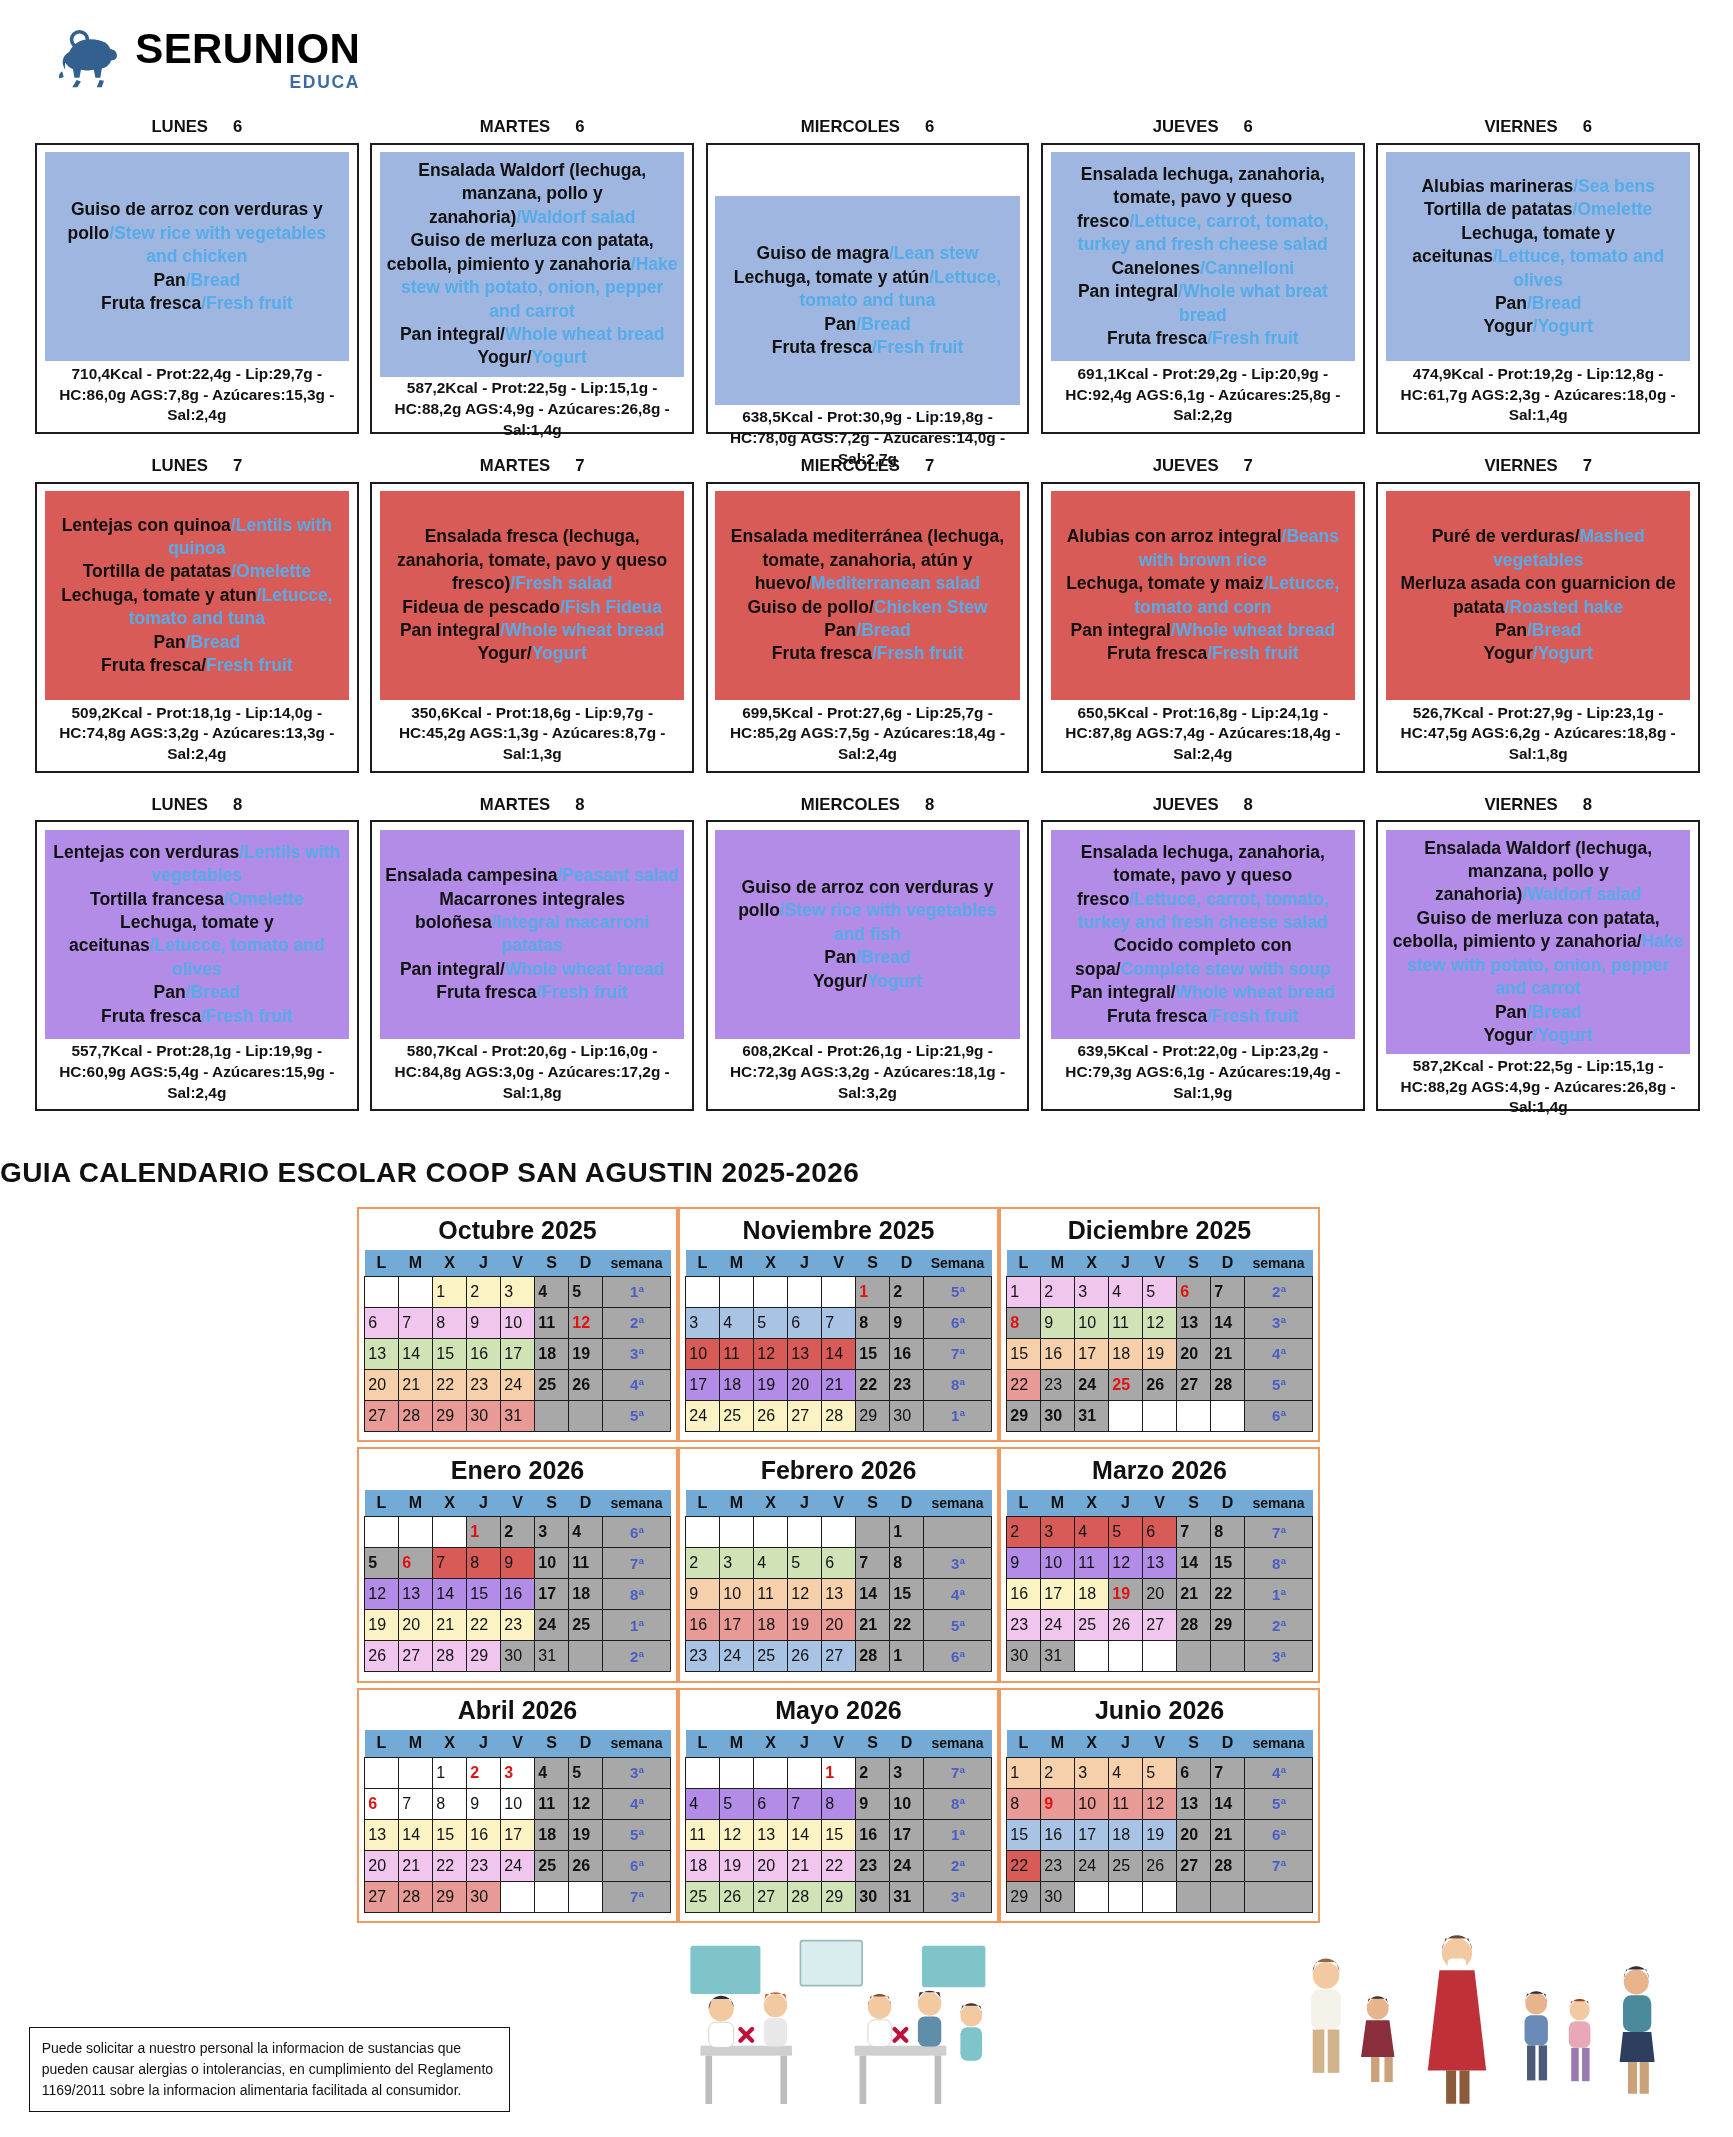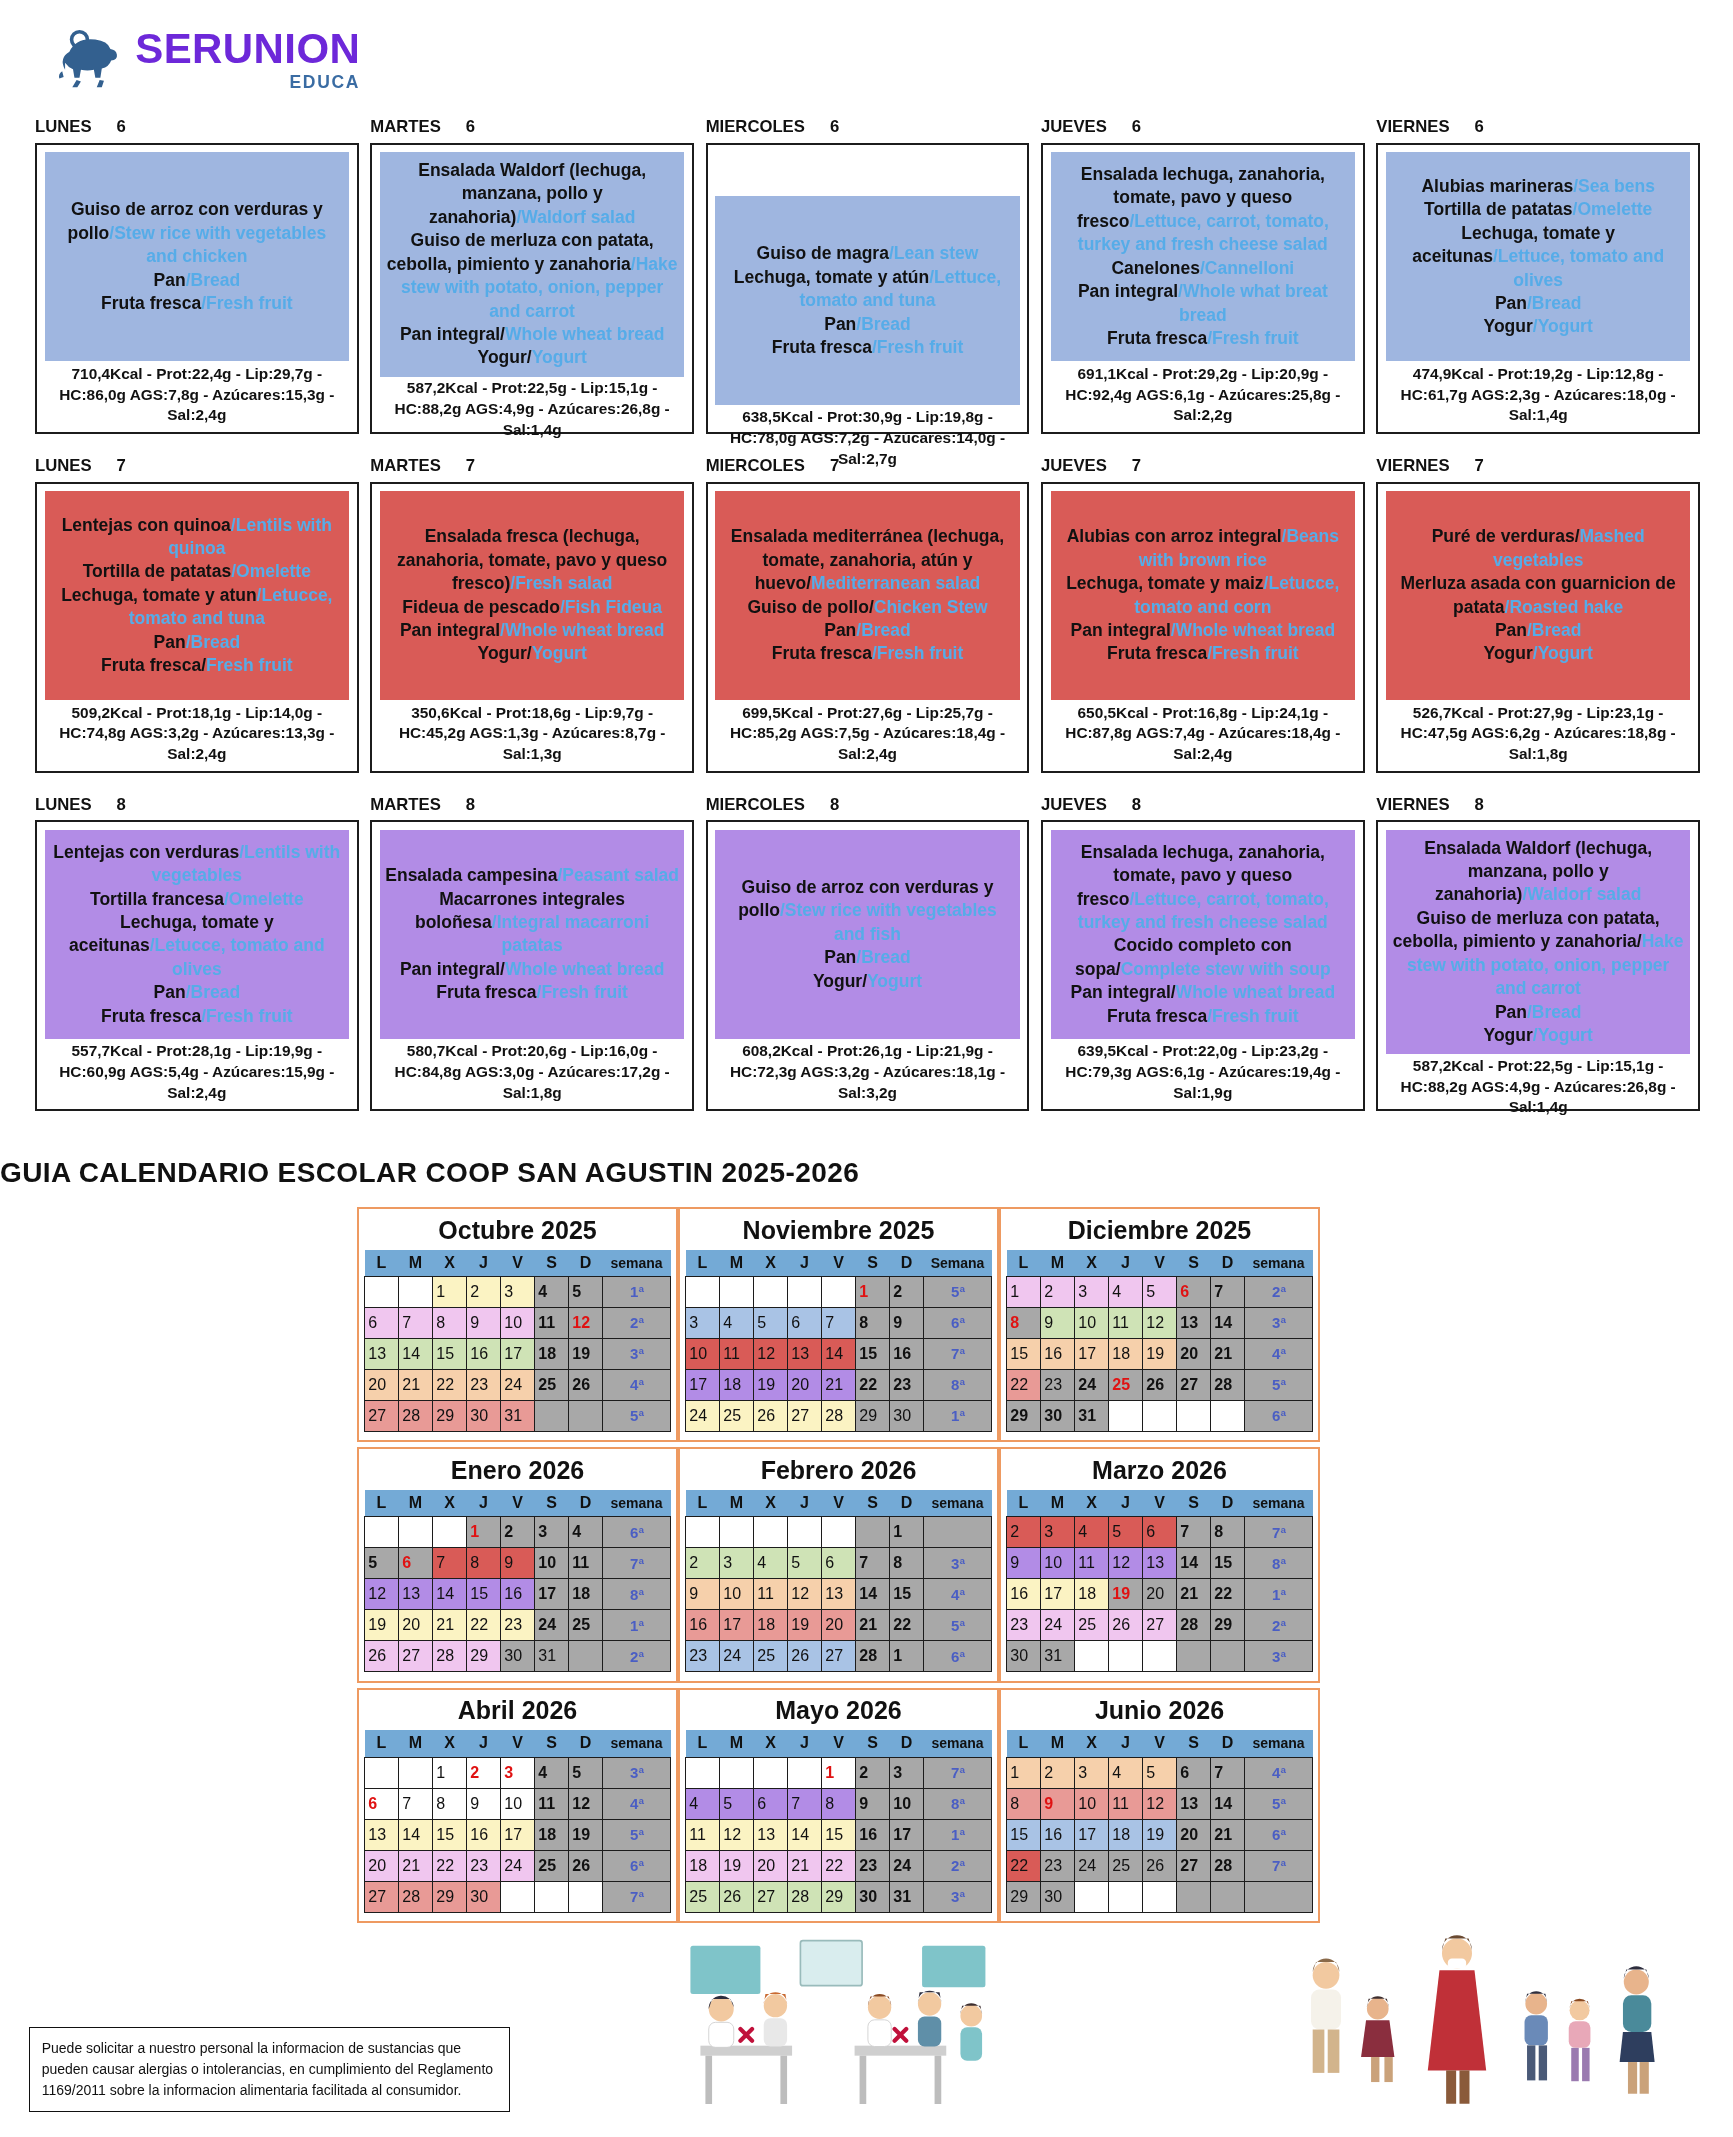--- a/index.html
+++ b/index.html
@@ -3,27 +3,27 @@
 <meta charset="utf-8">
 <style>
   html,body{margin:0;padding:0;}
   body{
     width:1733px;height:2137px;position:relative;background:#ffffff;
     font-family:"Liberation Sans", sans-serif;color:#111;overflow:hidden;
   }
   
   .logo{position:absolute;left:55px;top:28px;display:flex;align-items:flex-start;gap:8.3px;}
   .logo-text{display:flex;flex-direction:column;align-items:flex-end;}
-  .brand{font-size:42px;font-weight:800;color:#6d28d9;letter-spacing:0.4px;line-height:1;}
+  .brand{font-size:42px;font-weight:800;color:#000000;letter-spacing:0.4px;line-height:1;}
   .sub{font-size:17.5px;font-weight:800;color:#3a6ca3;letter-spacing:1.7px;margin-top:1.7px;}
   
   #menu-weeks{position:absolute;left:35px;top:117px;width:1665px;}
   .menu-week{margin-bottom:22px;}
   .day-headers{display:grid;grid-template-columns:repeat(5,1fr);gap:11.7px;margin-bottom:5.8px;}
-  .day-head{display:flex;align-items:baseline;gap:25px;}
+  .day-head{display:flex;justify-content:center;align-items:baseline;gap:25px;}
   .day-name{font-weight:bold;font-size:16.7px;}
   .day-num{font-weight:bold;font-size:16.7px;}
   .cards{display:grid;grid-template-columns:repeat(5,1fr);gap:11.7px;}
   .card{border:2.5px solid #1c1c1c;background:#fff;padding:7.5px 7.5px 3.3px 7.5px;box-sizing:border-box;height:291px;display:flex;flex-direction:column;}
   .dish{flex:0 0 209px;padding:6.7px 5px;text-align:center;font-weight:bold;font-size:17.5px;line-height:1.34;display:flex;flex-direction:column;justify-content:center;box-sizing:border-box;}
   .line{display:block;}
   .es{color:#111;}
   .en{color:#56ace8;}
   .nutrition{flex:1;display:flex;align-items:center;justify-content:center;text-align:center;font-size:15.4px;font-weight:bold;padding:1.7px 1.7px;line-height:1.35;}
   

